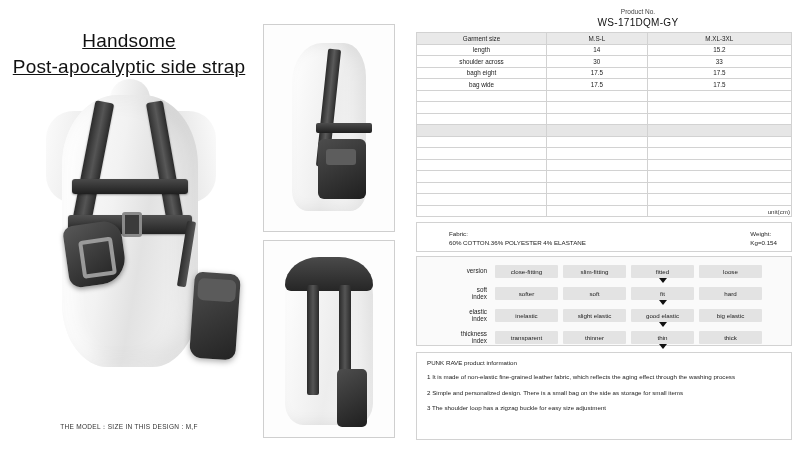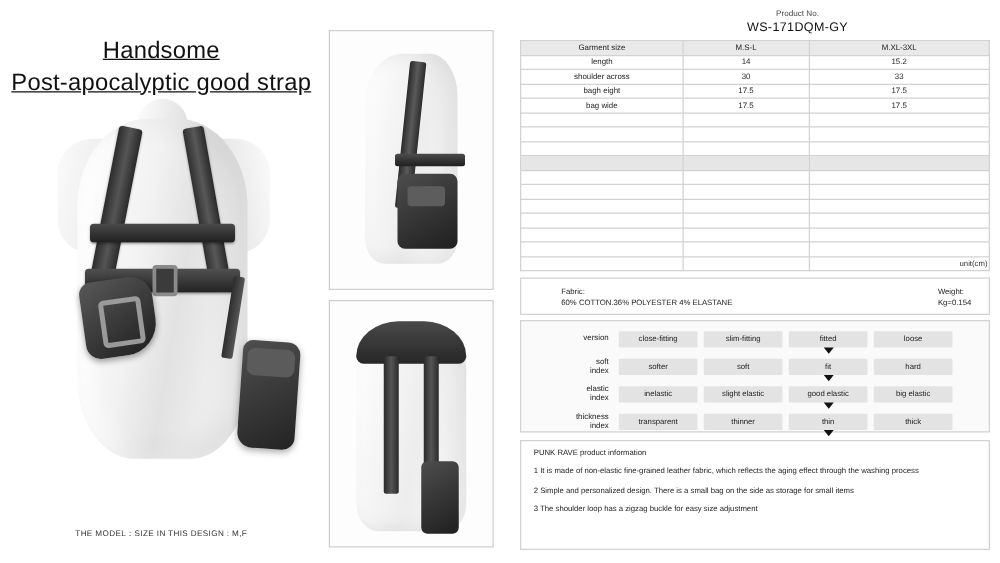--- a/index.html
+++ b/index.html
@@ -296,21 +296,21 @@
   .info-item { margin-bottom: 9px; }
 </style>
 </head>
 <body>
 
 <div class="page">
 
   <div class="left-pane">
     <div class="headline">
       <span>Handsome</span>
-      <span class="l2">Post-apocalyptic good strap</span>
+      <span class="l2">Post-apocalyptic side strap</span>
     </div>
 
     <div class="model-wrap">
       <div class="neck"></div>
       <div class="shoulder-l"></div>
       <div class="shoulder-r"></div>
       <div class="torso"></div>
       <div class="strap strap-shoulder-l"></div>
       <div class="strap strap-shoulder-r"></div>
       <div class="strap strap-chest"></div>

